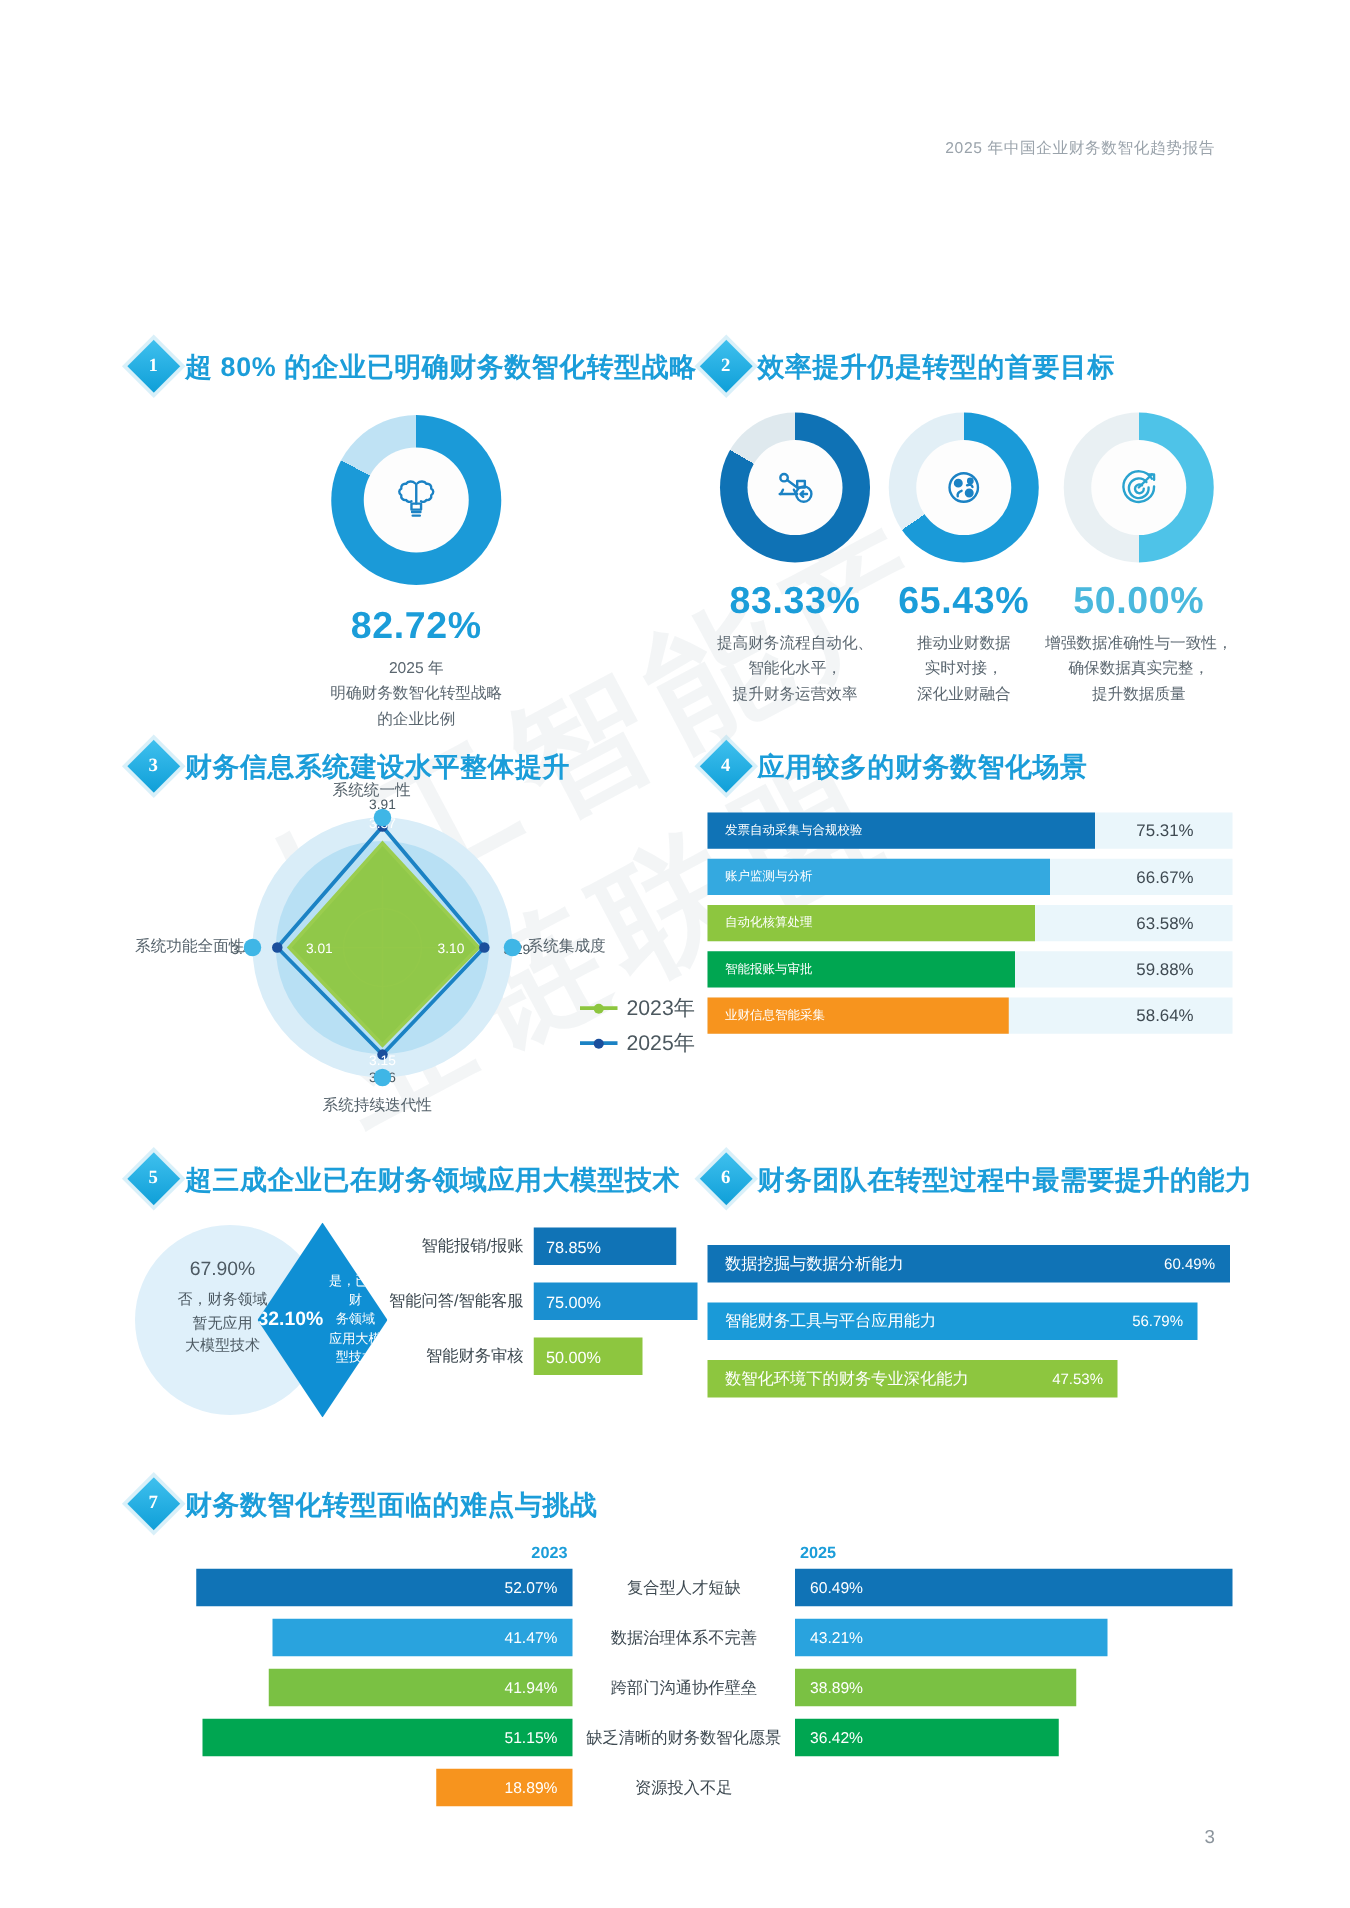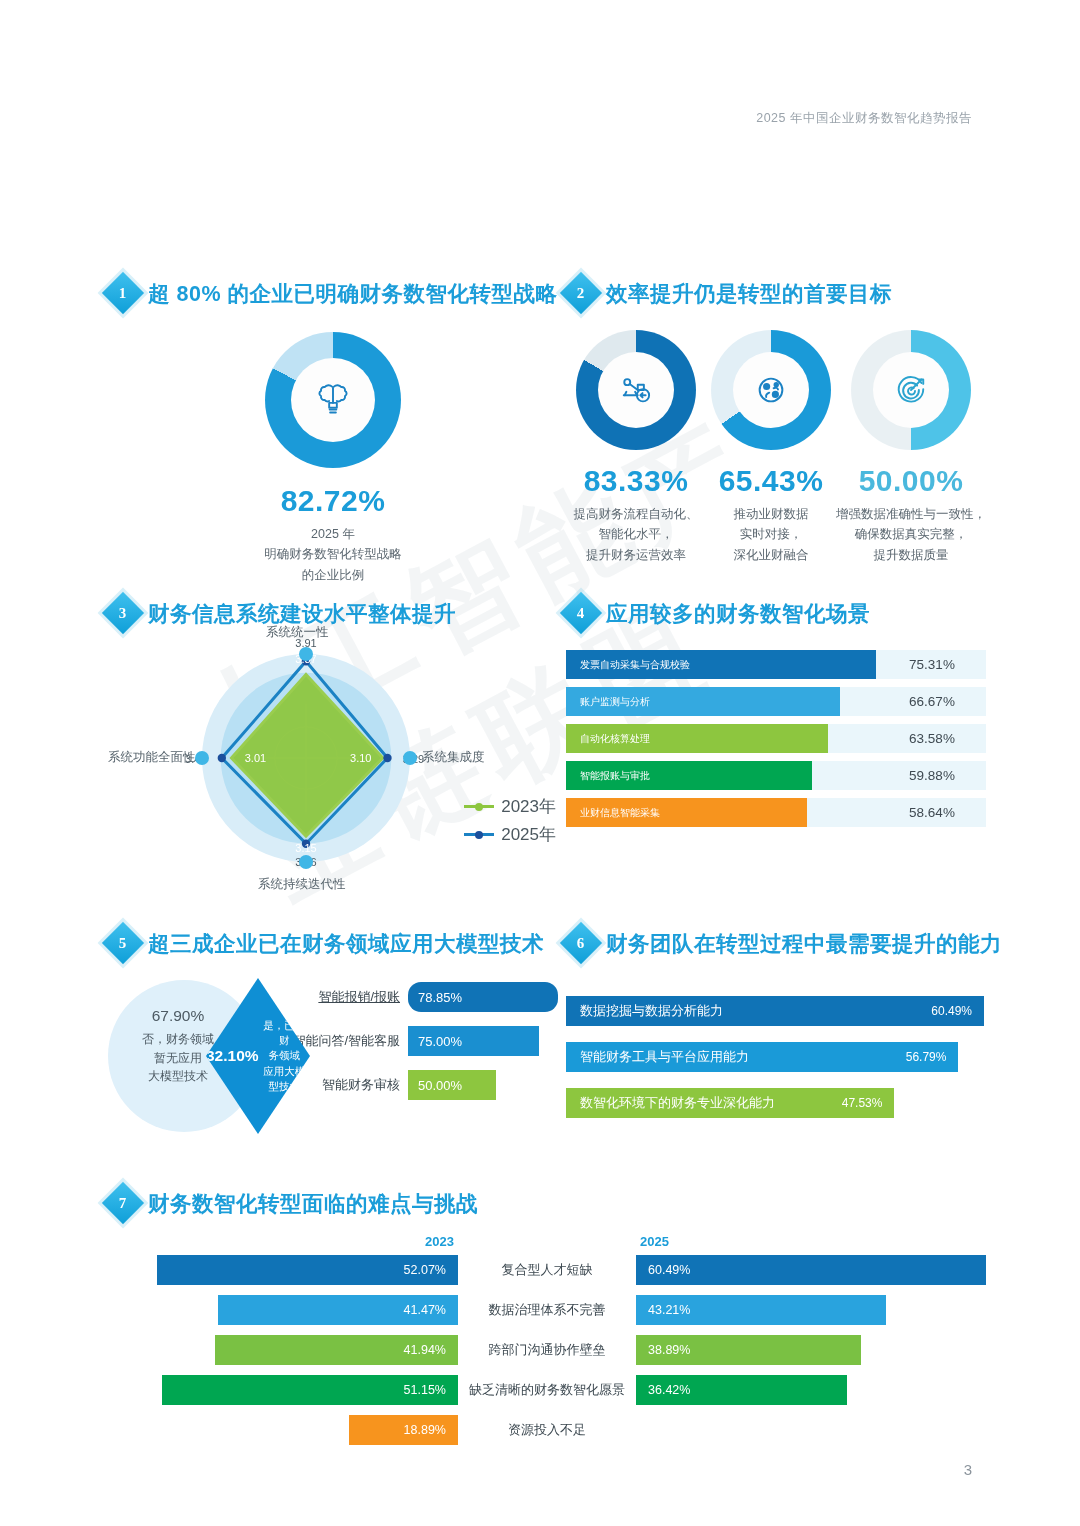--- a/index.html
+++ b/index.html
@@ -400,22 +400,22 @@
       <div class="diamond">
         <span class="pv">32.10%</span>
         <span class="pd" style="white-space:pre-line;">是，已在财
 务领域
 应用大模
 型技术</span>
       </div>
     </div>
     <div id="sec5-bars" style="flex:1;margin-top:6px;">
         <div class="sec5bar-row">
-          <div class="sec5bar-label" style="width:125px;text-decoration:underline;">智能报销/报账</div>
-          <div class="sec5bar" style="width:150px;background:#1073b6;border-radius:13px;">
+          <div class="sec5bar-label" style="width:125px;">智能报销/报账</div>
+          <div class="sec5bar" style="width:114px;background:#1073b6;">
             <span>78.85%</span>
           </div>
         </div>
         <div class="sec5bar-row">
           <div class="sec5bar-label" style="width:125px;">智能问答/智能客服</div>
           <div class="sec5bar" style="width:131.26188966391882px;background:#1a8fd0;">
             <span>75.00%</span>
           </div>
         </div>
         <div class="sec5bar-row">

